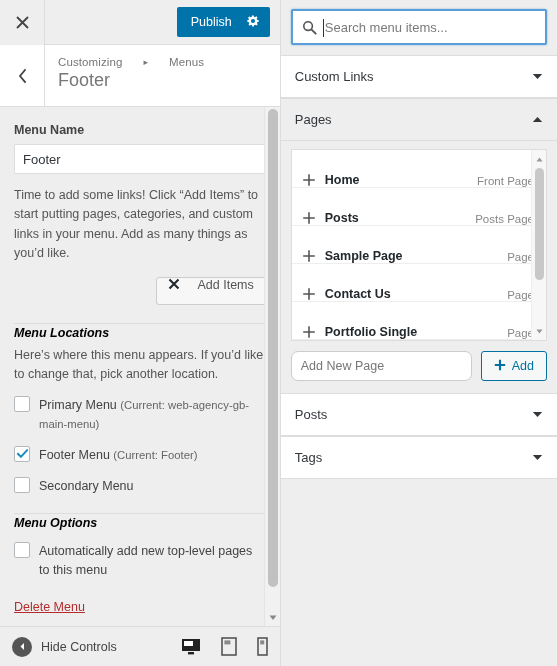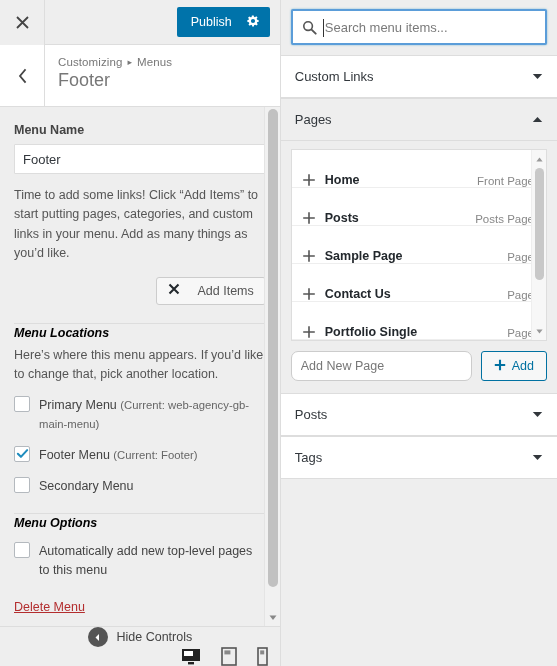--- a/index.html
+++ b/index.html
@@ -64,21 +64,21 @@
   }
   .cz-back {
     width: 45px;
     display: flex; align-items: center; justify-content: center;
     border-right: 1px solid #ddd;
     cursor: pointer; color: #444;
   }
   .cz-titles { padding: 11px 12px 12px 13px; }
   .cz-crumb {
     font-size: 11.5px; color: #777; letter-spacing: .1px;
-    display: flex; align-items: center; gap: 5px; text-align: right;
+    display: flex; align-items: center; gap: 21px; text-align: right;
   }
   .cz-crumb-sep { font-size: 9px; color: #777; }
   .cz-title { font-size: 18px; color: #777; font-weight: 400; margin-top: 2px; }
 
   
   .cz-scroll {
     flex: 1;
     overflow: hidden;
     position: relative;
     background: #eee;
@@ -105,21 +105,21 @@
   .btn-row { display: flex; justify-content: flex-end; margin-top: 13px; }
   .btn-secondary {
     background: #f7f7f7;
     border: 1px solid #ccc;
     border-radius: 3px;
     height: 28px;
     padding: 0 11px;
     font-size: 12.5px;
     color: #555;
     font-family: "Liberation Sans", sans-serif;
-    display: flex; align-items: center; gap: 17px;
+    display: flex; gap: 17px;
     cursor: pointer;
   }
   .hr { border-top: 1px solid #ddd; margin-top: 18px; }
 
   .h-section {
     font-size: 12.5px; color: #000000; font-weight: bold;
     margin-top: 2px; margin-bottom: 6px; font-style: italic;
   }
   .cb-row {
     display: flex; align-items: flex-start; gap: 9px;
@@ -169,21 +169,20 @@
   .cz-sb .arrow.up { top: 0; }
   .cz-sb .arrow.down { bottom: 0; }
 
   
   .cz-footer {
     height: 40px; min-height: 40px;
     background: #eee;
     border-top: 1px solid #ddd;
     display: flex; align-items: center;
     padding: 0 12px;
-    flex-direction: column;
   }
   .hide-controls {
     display: flex; align-items: center; gap: 9px;
     font-size: 12.5px; color: #444; cursor: pointer;
   }
   .hc-circle {
     width: 20px; height: 20px; border-radius: 50%;
     background: #555;
     display: flex; align-items: center; justify-content: center;
   }

